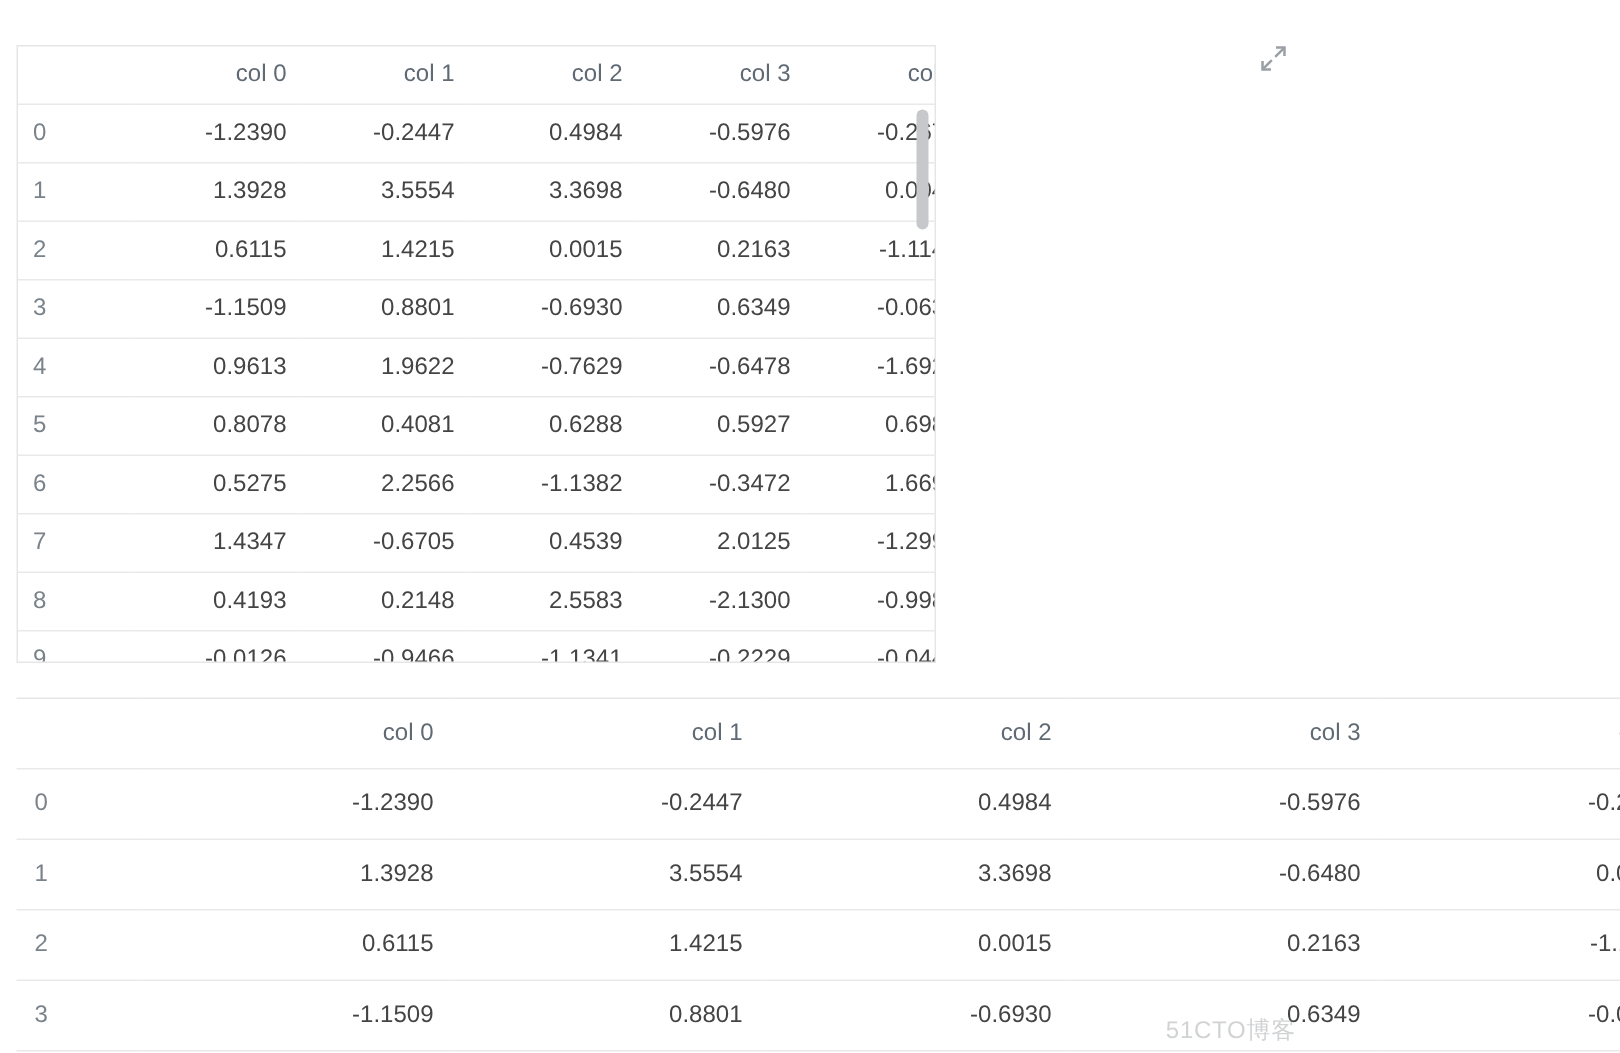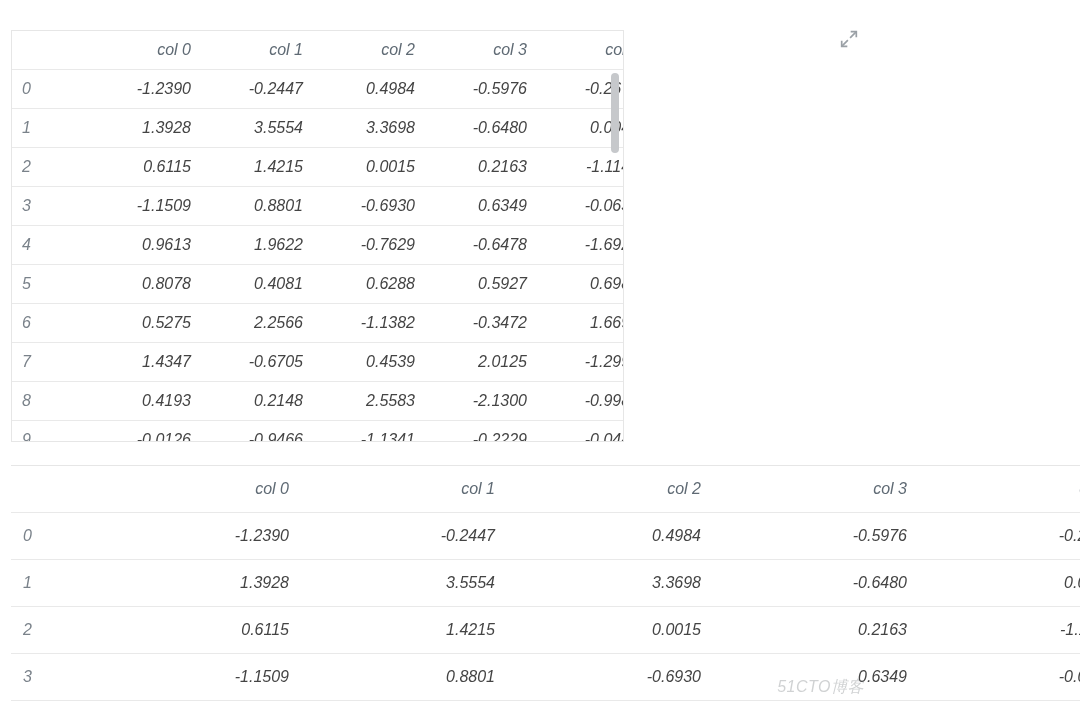--- a/index.html
+++ b/index.html
@@ -9,21 +9,20 @@
     height: 702px;
     background: #ffffff;
     font-family: -apple-system, BlinkMacSystemFont, "Segoe UI", Helvetica, Arial, sans-serif;
     color: #444;
     overflow: hidden;
   }
   .canvas {
     position: relative;
     width: 880px;
     height: 702px;
-    font-style: italic;
   }
 
   
   .expand-icon {
     position: absolute;
     top: 30px;
     right: 22px;
     width: 18px;
     height: 18px;
     color: #9aa0a6;

